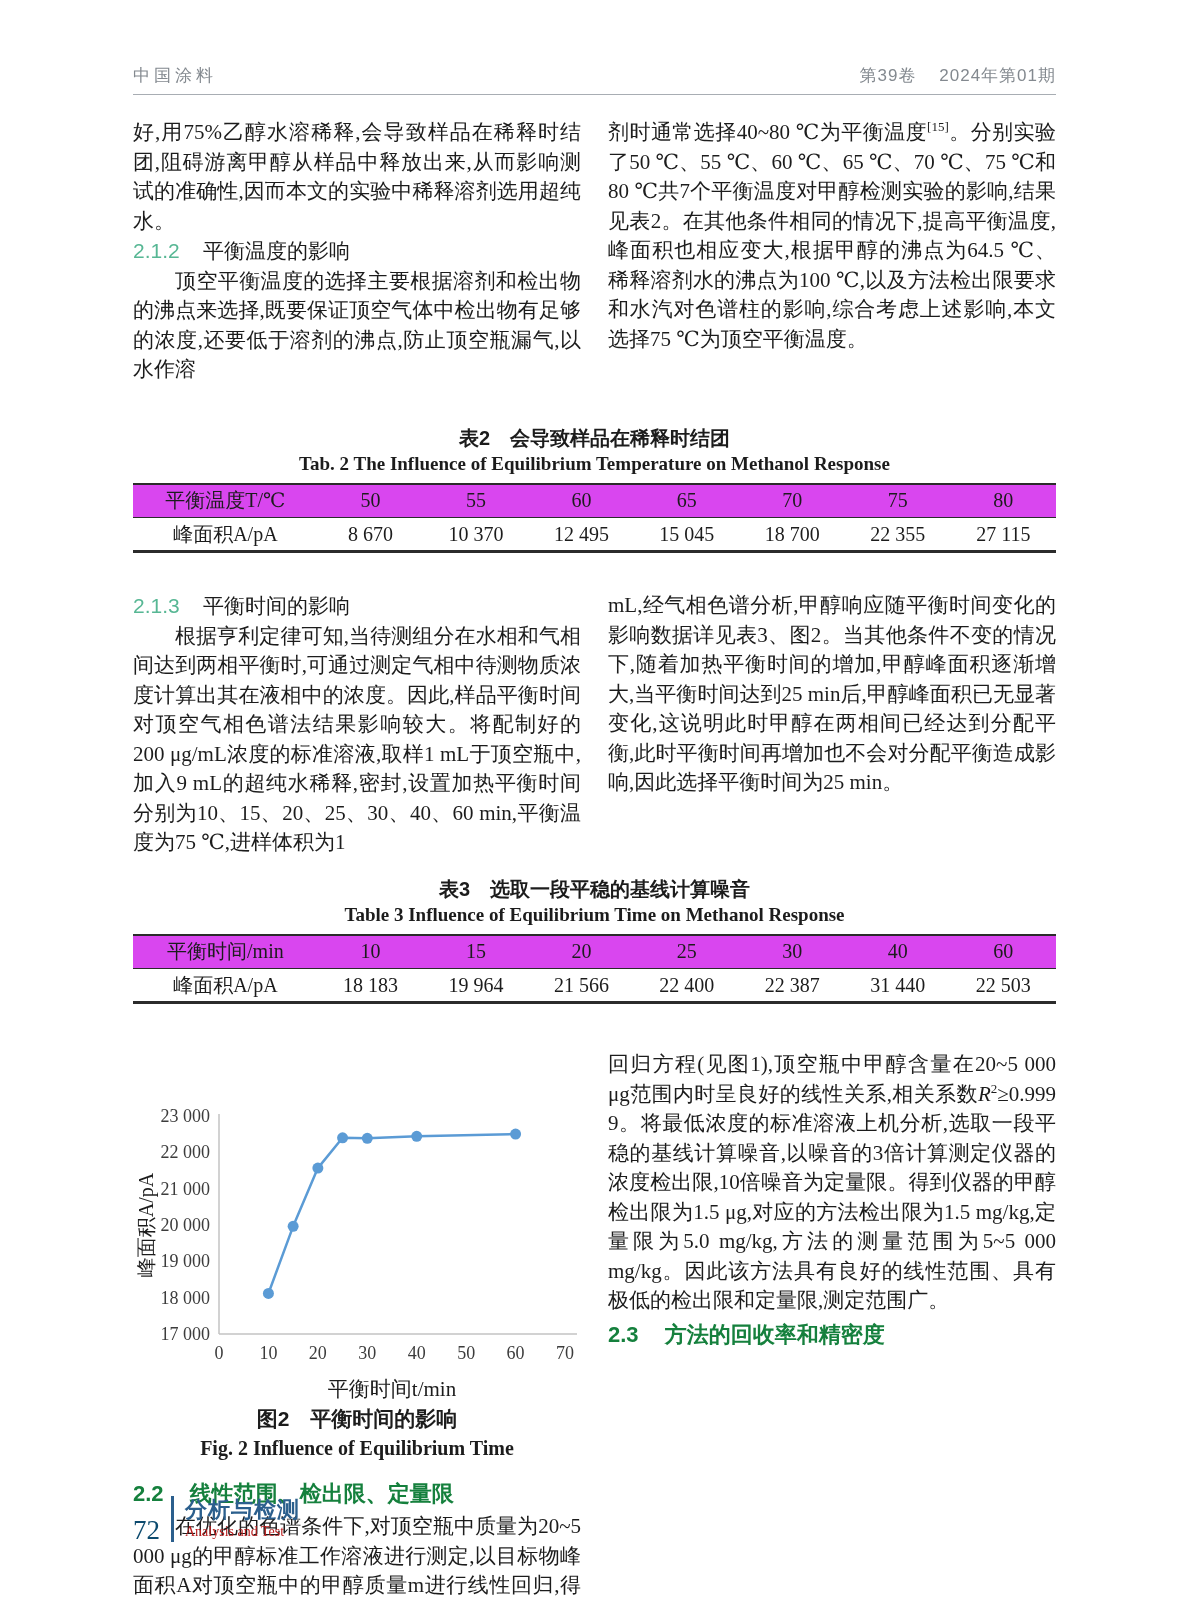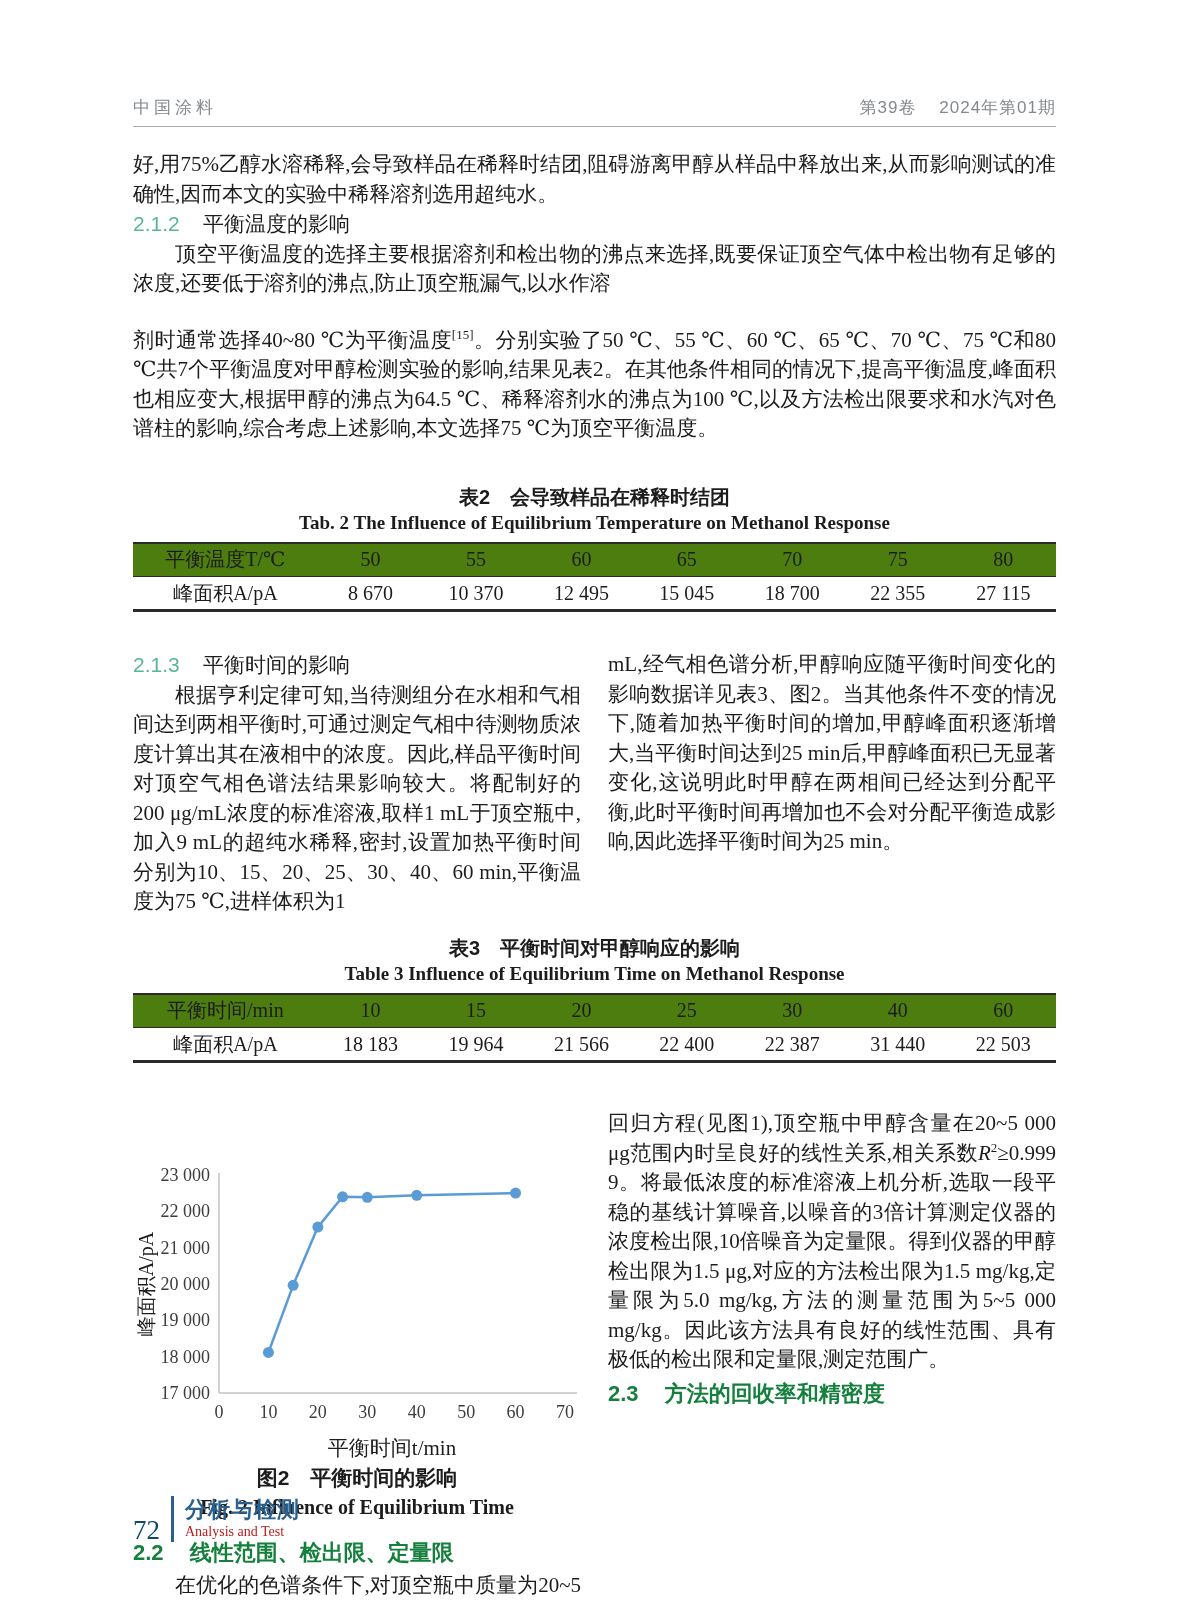--- a/index.html
+++ b/index.html
@@ -8,21 +8,21 @@
     position:relative; width:1187px; height:1600px; margin:0 auto;
     background:#ffffff; overflow:hidden;
     font-family:"Liberation Serif","DejaVu Serif",serif;
     color:#1c1c1c;
   }
   .content { padding:0 131px 0 133px; }
 
   
   .pg-header {
     display:flex; justify-content:space-between; align-items:flex-end;
-    padding-top:96px; padding-bottom:7px;
+    padding-top:64px; padding-bottom:7px;
     border-bottom:1px solid #a8adb3;
     font-family:"Liberation Sans","DejaVu Sans",sans-serif;
     color:#83898f; font-size:17px;
   }
   .pg-header .journal { letter-spacing:4px; }
   .pg-header .issue span { margin-left:18px; letter-spacing:1px; }
 
   
   .cols { display:flex; gap:27px; }
   .col { flex:1 1 0; min-width:0; }
@@ -54,21 +54,21 @@
     margin-bottom:7px;
   }
   table.data {
     width:100%; border-collapse:collapse;
     border-top:2px solid #2b2b2b; border-bottom:3px solid #2b2b2b;
     font-size:20px;
   }
   table.data th, table.data td {
     font-weight:normal; text-align:center; height:34px; padding:0 4px;
   }
-  table.data thead tr { background:#4d7c0f; }
+  table.data thead tr { background:#d946ef; }
   table.data thead tr { border-bottom:1.5px solid #2b2b2b; }
   table.data .c0 { width:20%; }
   table.data .cn { width:11.42%; }
 
   
   .figure { margin-top:50px; text-align:center; }
   .figure svg { display:block; margin:0 auto; }
   .fig-cap-cn {
     font-family:"Liberation Sans","DejaVu Sans",sans-serif;
     font-weight:bold; font-size:21px; line-height:30px; margin-top:2px;
@@ -104,21 +104,21 @@
   <div class="content">
 
     <div class="pg-header">
       <span class="journal">中国涂料</span>
       <span class="issue">
         <span>第39卷</span>
         <span>2024年第01期</span>
       </span>
     </div>
 
-    <div class="cols" style="margin-top:23px;flex-direction:column;">
+    <div class="cols" style="margin-top:23px;">
       <div class="col">
         <p class="body">好,用75%乙醇水溶稀释,会导致样品在稀释时结团,阻碍游离甲醇从样品中释放出来,从而影响测试的准确性,因而本文的实验中稀释溶剂选用超纯水。</p>
         <p class="h3">
           <span class="h3-num">2.1.2</span>
           <span class="h3-text">平衡温度的影响</span>
         </p>
         <p class="body indent">顶空平衡温度的选择主要根据溶剂和检出物的沸点来选择,既要保证顶空气体中检出物有足够的浓度,还要低于溶剂的沸点,防止顶空瓶漏气,以水作溶</p>
       </div>
       <div class="col">
         <p class="body"><span>剂时通常选择40~80 ℃为平衡温度</span><sup>[15]</sup><span>。分别实验了50 ℃、55 ℃、60 ℃、65 ℃、70 ℃、75 ℃和80 ℃共7个平衡温度对甲醇检测实验的影响,结果见表2。在其他条件相同的情况下,提高平衡温度,峰面积也相应变大,根据甲醇的沸点为64.5 ℃、稀释溶剂水的沸点为100 ℃,以及方法检出限要求和水汽对色谱柱的影响,综合考虑上述影响,本文选择75 ℃为顶空平衡温度。</span></p>
@@ -163,21 +163,21 @@
           <span class="h3-text">平衡时间的影响</span>
         </p>
         <p class="body indent">根据亨利定律可知,当待测组分在水相和气相间达到两相平衡时,可通过测定气相中待测物质浓度计算出其在液相中的浓度。因此,样品平衡时间对顶空气相色谱法结果影响较大。将配制好的200 μg/mL浓度的标准溶液,取样1 mL于顶空瓶中,加入9 mL的超纯水稀释,密封,设置加热平衡时间分别为10、15、20、25、30、40、60 min,平衡温度为75 ℃,进样体积为1</p>
       </div>
       <div class="col">
         <p class="body">mL,经气相色谱分析,甲醇响应随平衡时间变化的影响数据详见表3、图2。当其他条件不变的情况下,随着加热平衡时间的增加,甲醇峰面积逐渐增大,当平衡时间达到25 min后,甲醇峰面积已无显著变化,这说明此时甲醇在两相间已经达到分配平衡,此时平衡时间再增加也不会对分配平衡造成影响,因此选择平衡时间为25 min。</p>
       </div>
     </div>
 
     <div class="tbl-block mt-block3">
-      <div class="tbl-title-cn">表3　平衡时间对甲醇响应的影响</div>
+      <div class="tbl-title-cn">表3　选取一段平稳的基线计算噪音</div>
       <div class="tbl-title-en">Table 3   Influence of Equilibrium Time on Methanol Response</div>
       <table class="data">
         <thead>
           <tr>
             <th class="c0">平衡时间/min</th>
             <th class="cn">10</th>
             <th class="cn">15</th>
             <th class="cn">20</th>
             <th class="cn">25</th>
             <th class="cn">30</th>

